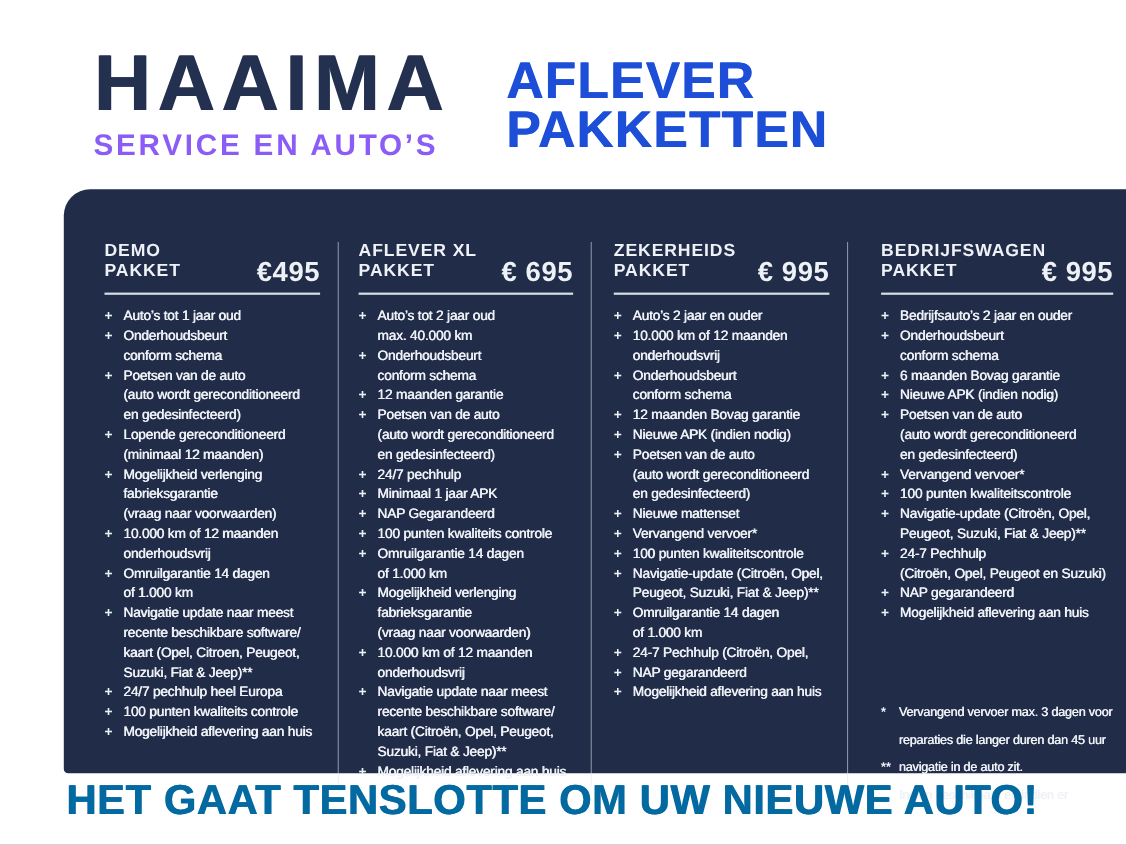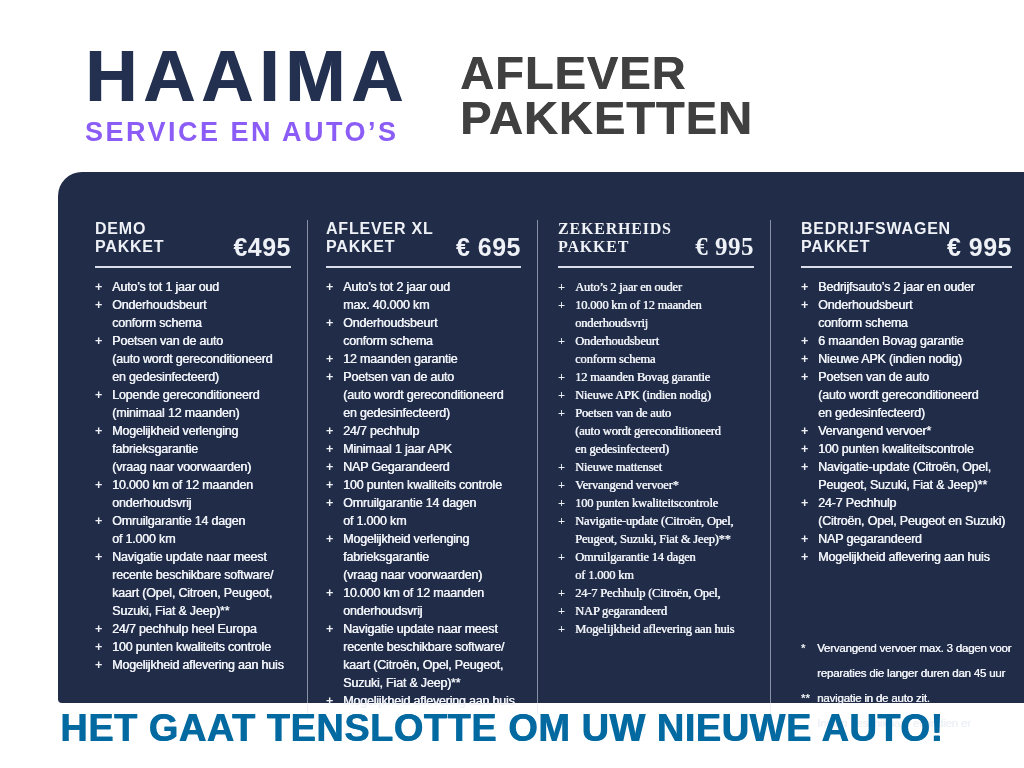--- a/index.html
+++ b/index.html
@@ -15,37 +15,37 @@
   .logo { position:absolute; left:85px; top:40px; color:#233050; }
   .logo-name {
     font-size:72px; font-weight:700; letter-spacing:6px; line-height:1;
     text-shadow:1px 0 0 currentColor;
   }
   .logo-tagline {
     font-size:27px; font-weight:700; letter-spacing:2.5px; margin-top:5px;
     color:#8b5cf6;
   }
   .title {
-    position:absolute; left:460px; top:50px; color:#404040;
+    position:absolute; left:460px; top:50px; color:#1d4ed8;
     font-size:47px; font-weight:700; line-height:45px; letter-spacing:1px;
     text-shadow:0.6px 0 0 currentColor;
   }
 
   
   .panel {
     position:absolute; left:58px; top:172px; width:966px; height:531px;
     background:#212c48; border-radius:24px 0 0 4px; color:#eef1f6;
   }
   .columns {
     display:flex; height:100%; box-sizing:border-box; padding:20px 0 16px 0;margin-top:28px;
   }
   .col { box-sizing:border-box; }
   .col-1 { width:249px; padding:0 16px 0 37px; }
   .col-2 { width:230px; padding:0 16px 0 18px; }
-  .col-3 { width:233px; padding:0 16px 0 20px;font-family:Liberation Serif, serif; }
+  .col-3 { width:233px; padding:0 16px 0 20px; }
   .col-4 { width:254px; padding:0 12px 0 30px; }
   .col + .col { border-left:1.5px solid rgba(222,228,238,0.55); }
 
   .col-header {
     position:relative;
     border-bottom:2px solid #d9dee8; padding-bottom:10px;
   }
   .pkg-name { font-size:16px; font-weight:700; letter-spacing:0.8px; line-height:18px; }
   .pkg-price {
     position:absolute; right:0; bottom:8px;

